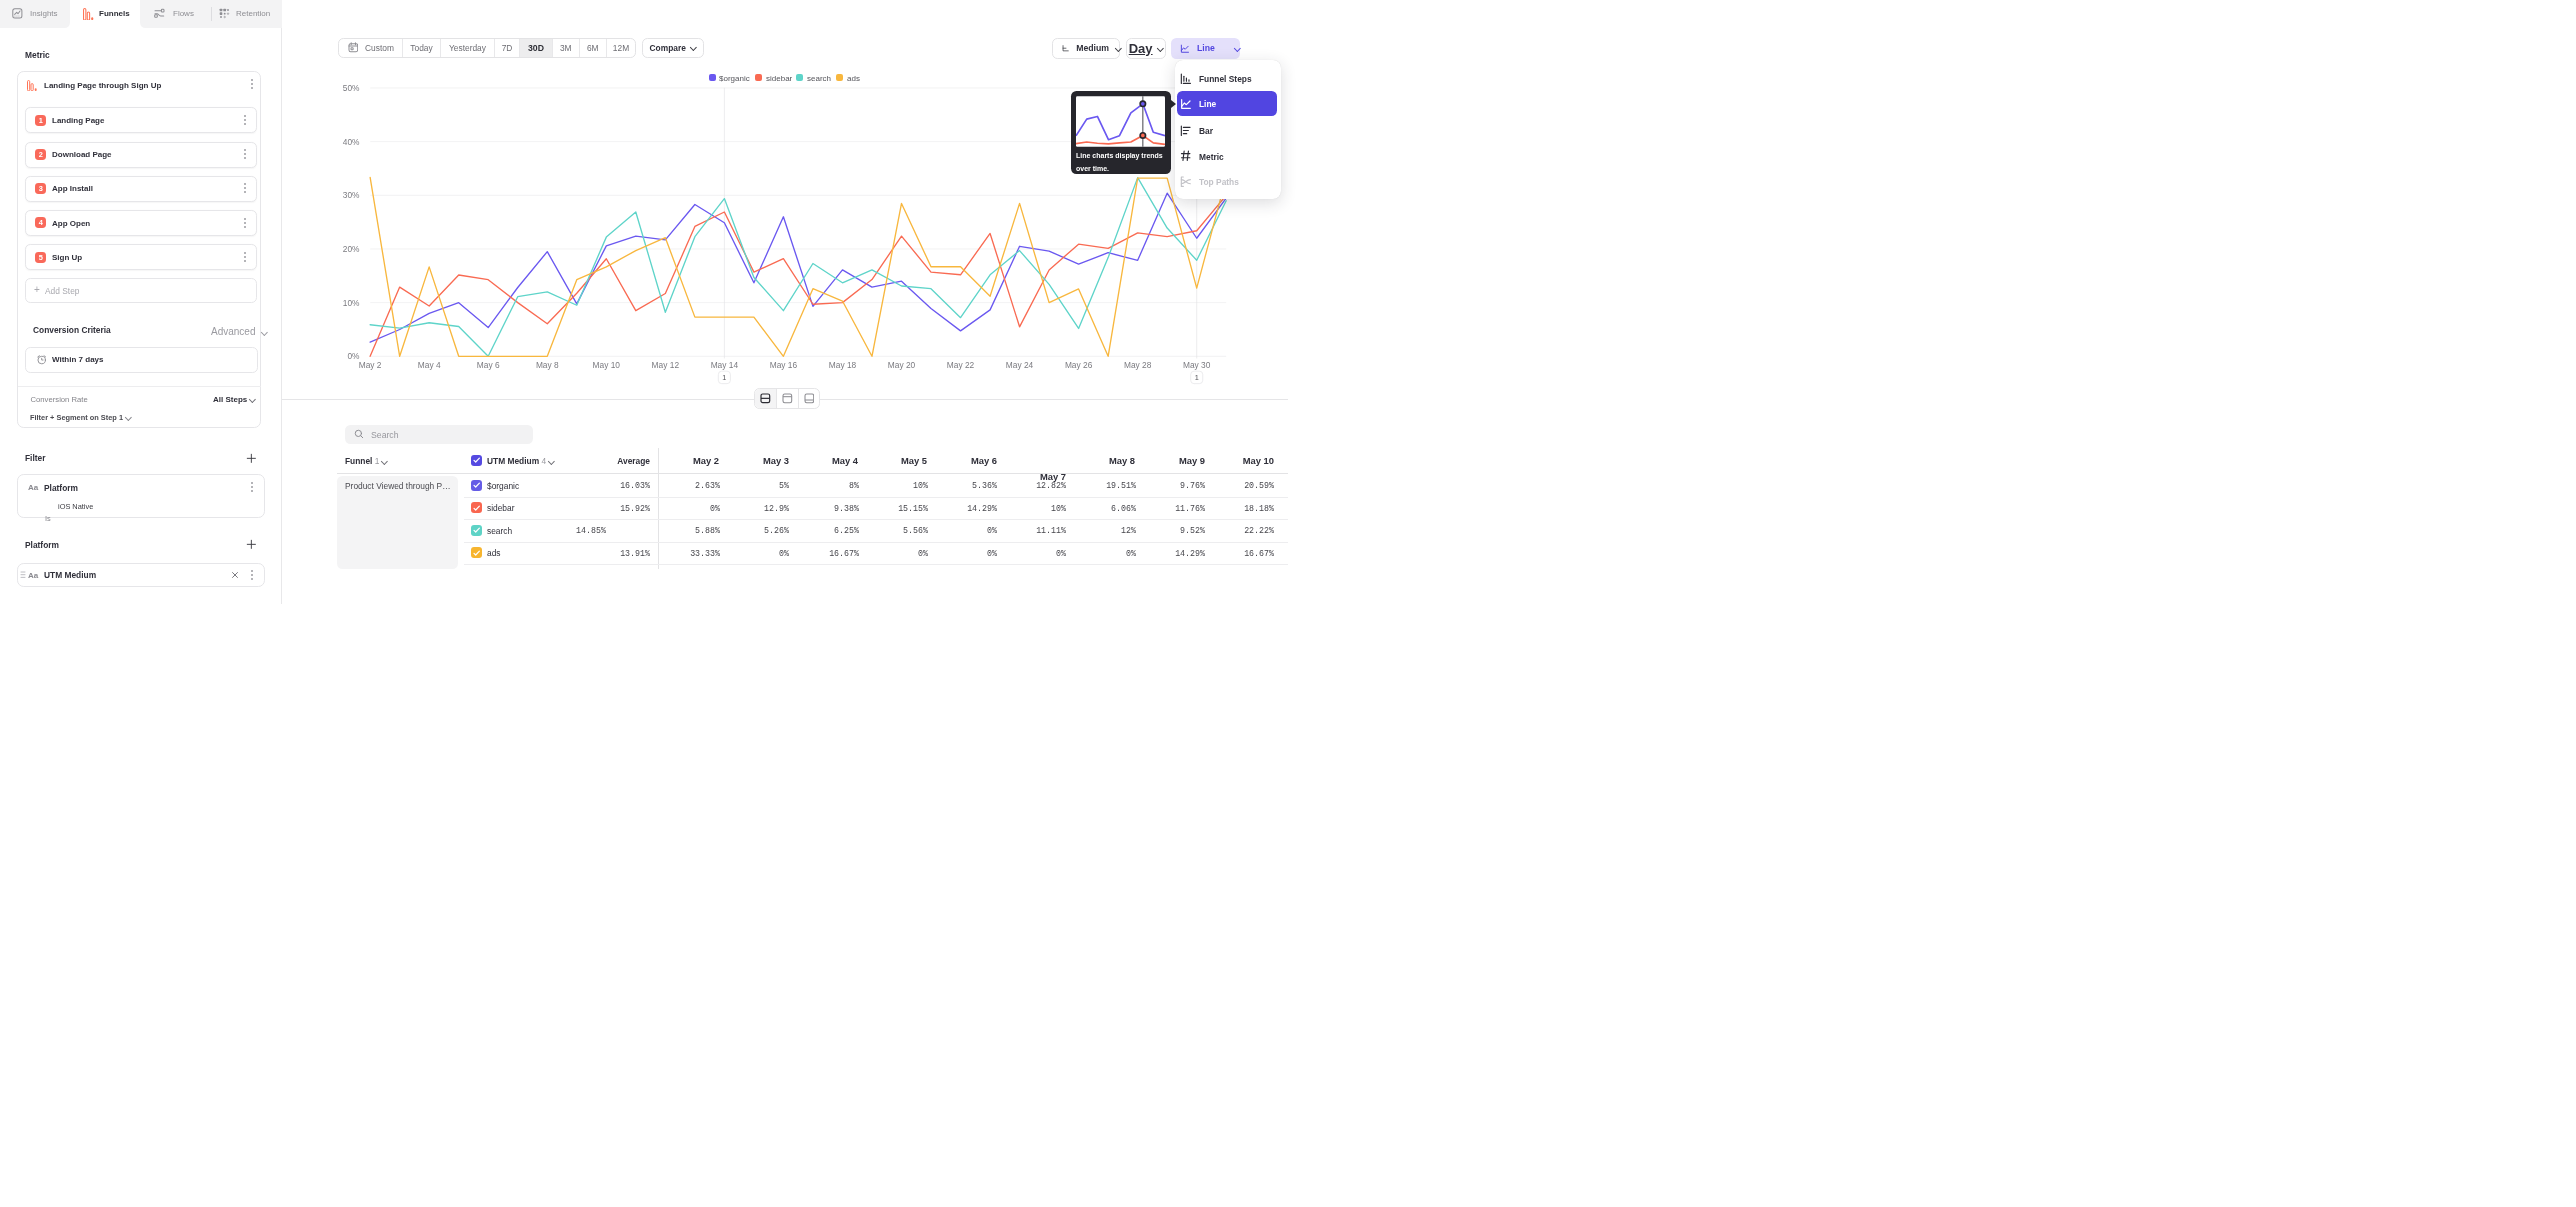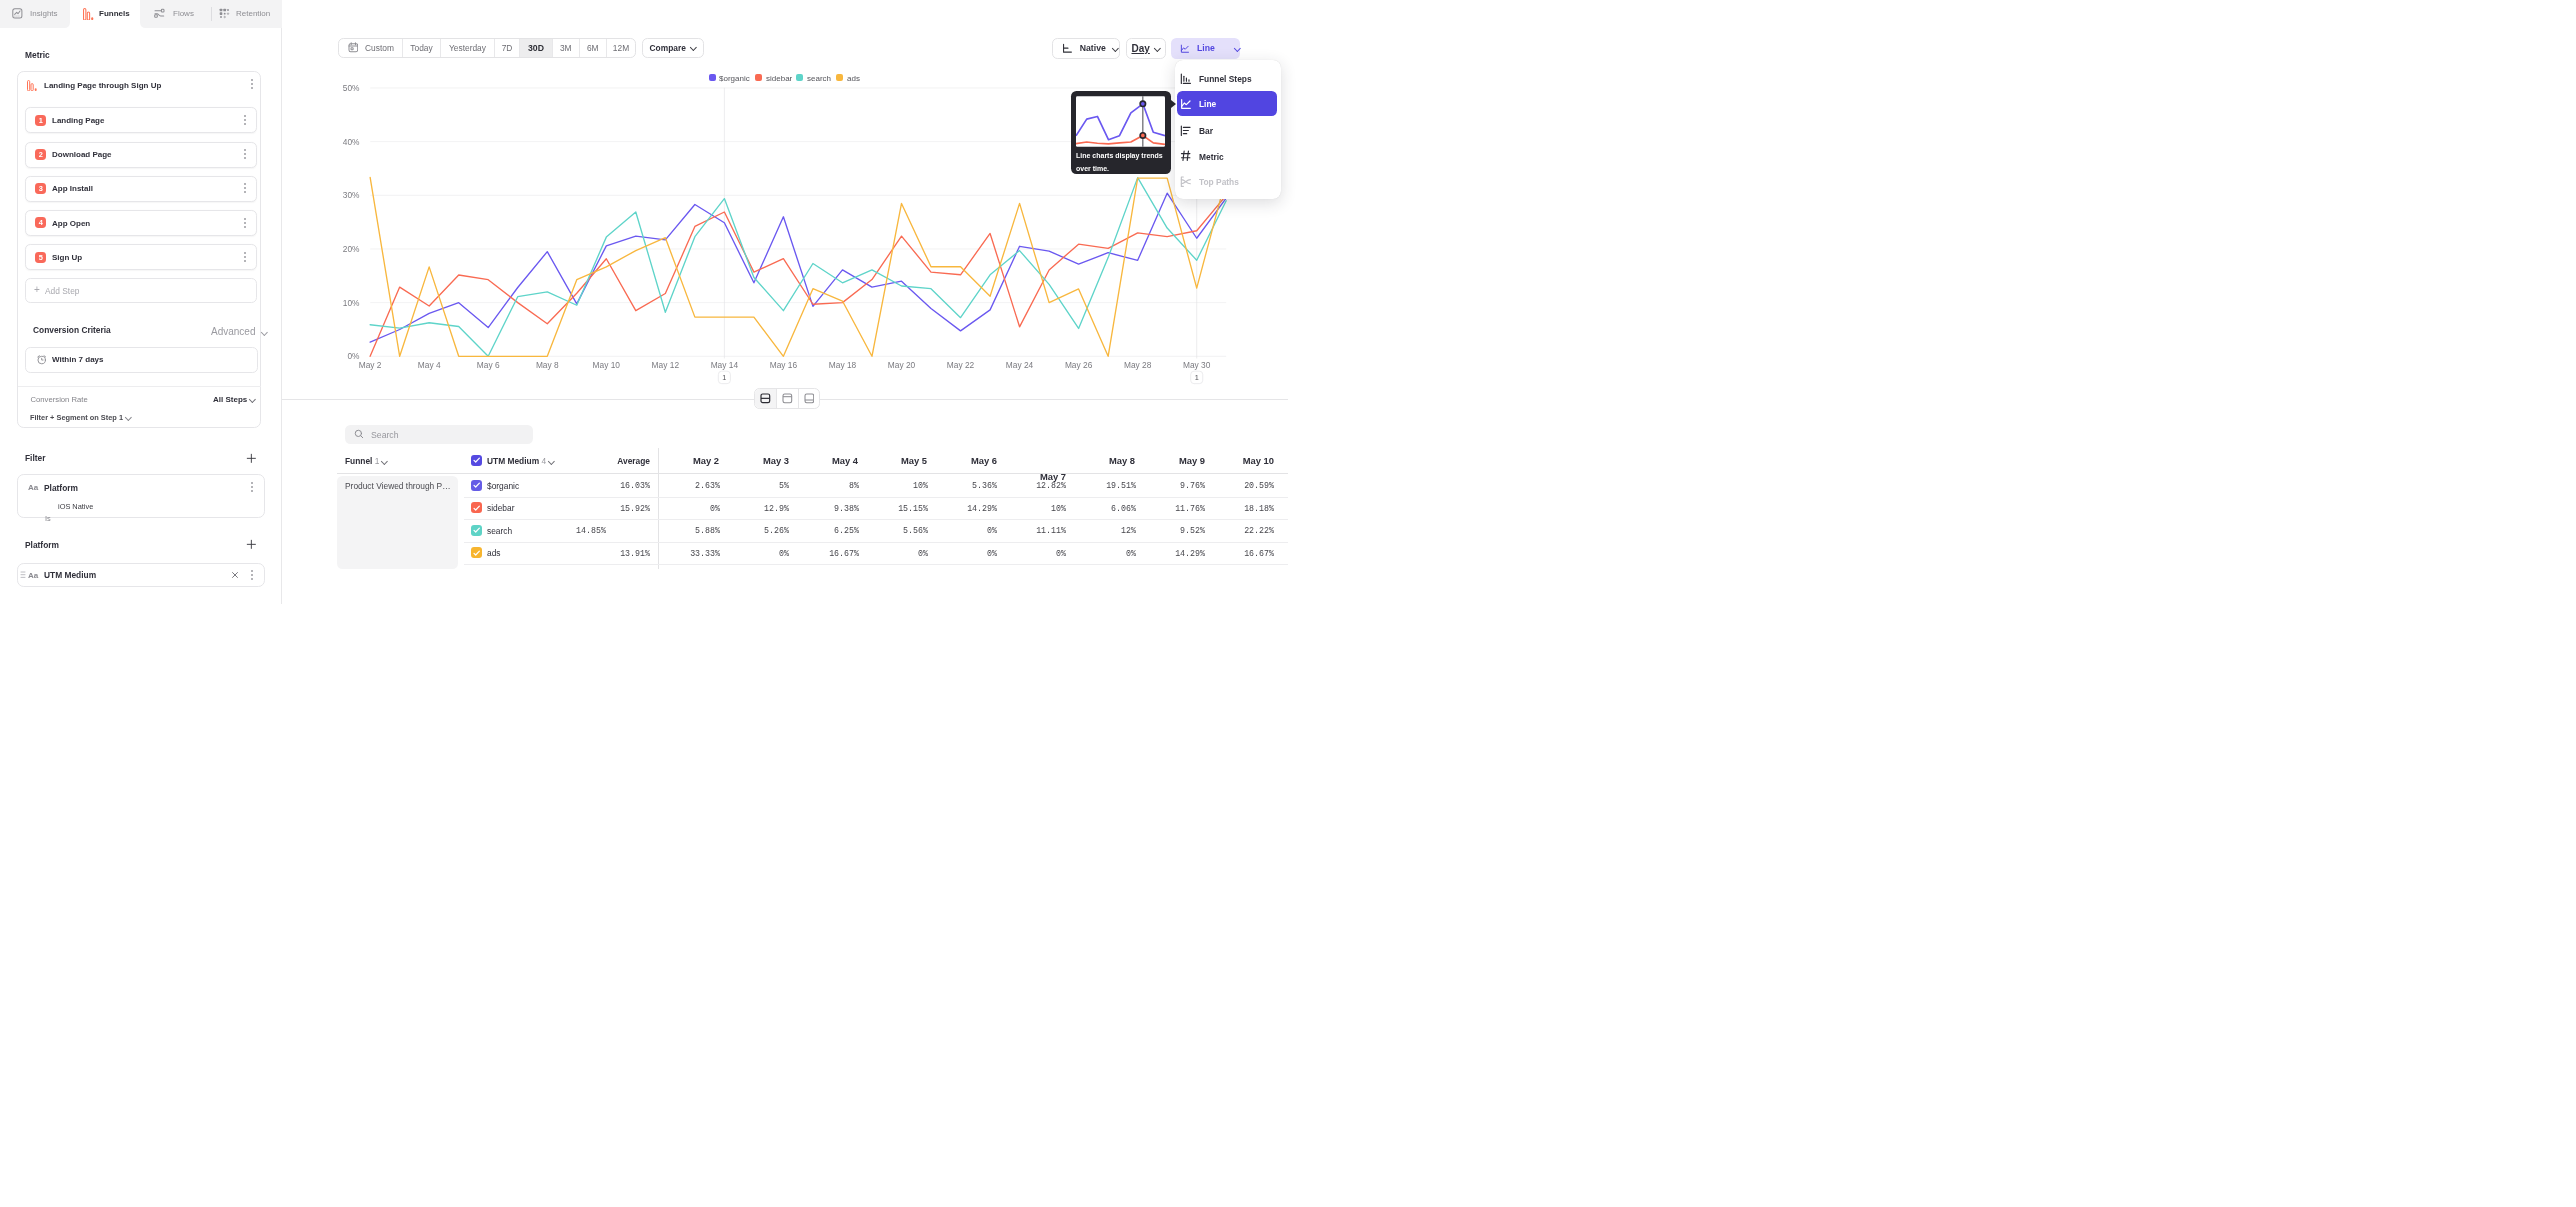--- a/index.html
+++ b/index.html
@@ -385,25 +385,25 @@
     <div class="txt" style="left:1131px;top:549px;width:74px;text-align:right;font-family:'Liberation Mono',monospace;font-size:8.3px;color:#46464c;">14.29%</div>
     <div class="txt" style="left:1200px;top:549px;width:74px;text-align:right;font-family:'Liberation Mono',monospace;font-size:8.3px;color:#46464c;">16.67%</div>
     <div class="abs" style="left:464px;top:564px;width:824px;height:0.7px;background:#ededef;"></div>
   </div>
 
 <div class="abs" style="left:1052px;top:38px;width:68px;height:20.6px;border:0.7px solid #e3e3e5;border-radius:5.4px;background:#fff;display:flex;align-items:center;">
   <svg style="margin-left:9.4px" width="10.7" height="10.7" viewBox="0 0 17 17" fill="none" stroke="#2f3037" stroke-width="1.7" stroke-linecap="round">
       <path d="M2.5 2 V14.5 H15"></path>
       <path d="M2.5 8.2 H9.5"></path>
     </svg>
-  <span style="margin-left:6.7px;font-size:8.7px;font-weight:700;">Native</span>
+  <span style="margin-left:6.7px;font-size:8.7px;font-weight:700;">Medium</span>
   <span class="chev" style="color:#3c3c42;margin-left:6px;"></span>
 </div>
 <div class="abs" style="left:1126px;top:38px;width:40px;height:20.6px;border:0.7px solid #e3e3e5;border-radius:5.4px;background:#fff;display:flex;align-items:center;justify-content:center;">
-  <span style="font-size:10px;font-weight:700;text-decoration:underline;">Day</span>
+  <span style="font-size:13px;font-weight:700;text-decoration:underline;">Day</span>
     <span class="chev" style="color:#3c3c42;margin-left:4.7px;"></span>
 </div>
 <div class="abs" style="left:1171px;top:38px;width:69px;height:20.6px;border-radius:5.4px;background:#e4e0fb;display:flex;align-items:center;">
   <svg style="margin-left:9.4px" width="11.4" height="11.4" viewBox="0 0 18 18" fill="none" stroke="#5246e0" stroke-width="1.8" stroke-linecap="round" stroke-linejoin="round">
       <path d="M2.5 2.5 V15.5 H15.5"></path>
       <path d="M2.5 12.5 L6.5 7.5 L9.5 10 L15 4.5"></path>
     </svg>
   <span style="margin-left:6.7px;font-size:8.7px;font-weight:700;color:#5246e0;">Line</span>
   <span class="chev" style="color:#5246e0;margin-left:20px;"></span>
 </div>

